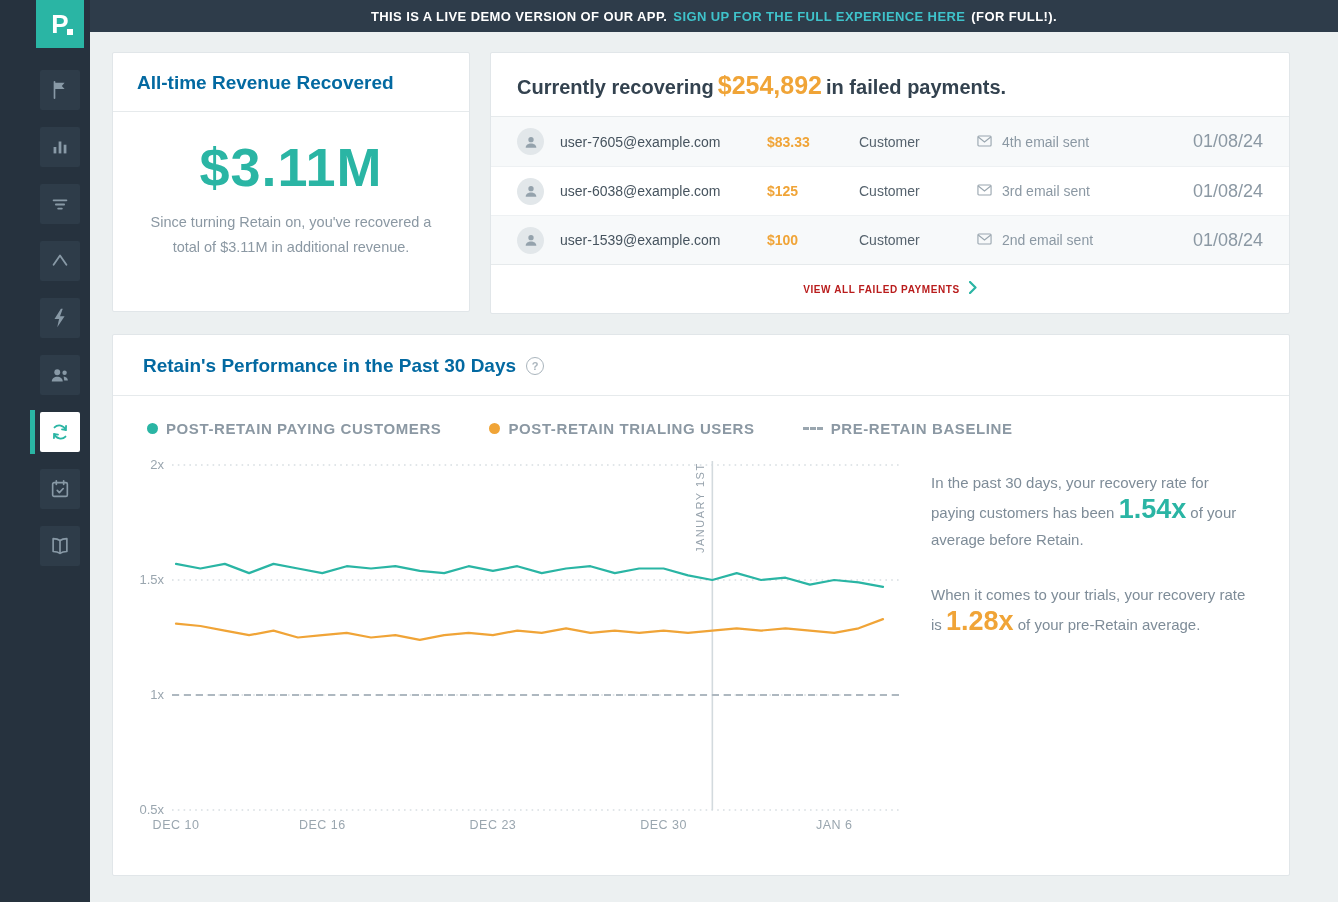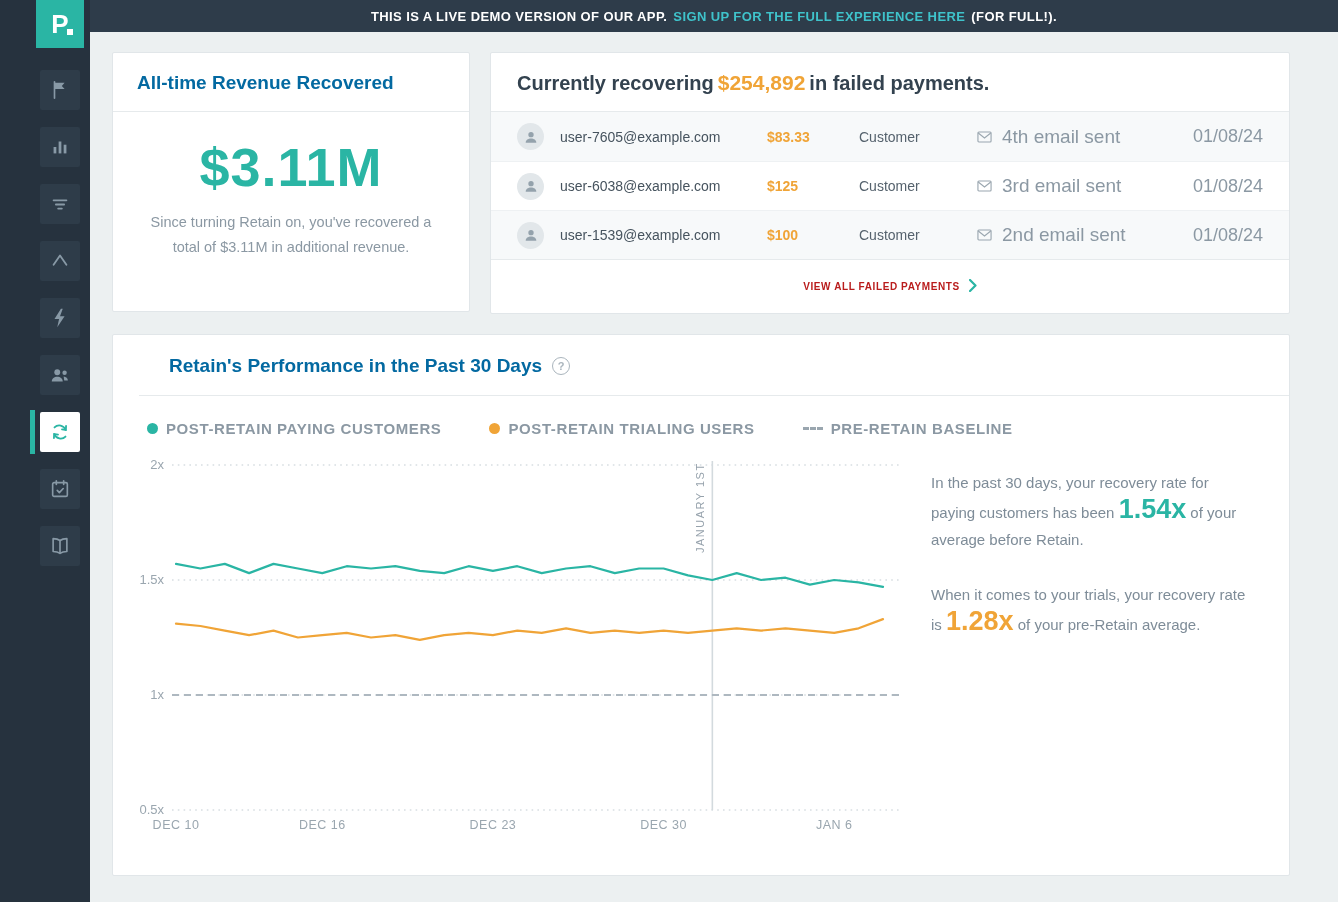--- a/index.html
+++ b/index.html
@@ -39,39 +39,39 @@
   .card-header { padding:19px 24px 17px; border-bottom:1px solid #e6eaec; }
   .card-title { font-size:19px; font-weight:bold; color:#0369a1; margin:0; }
   .revenue-body { text-align:center; padding:0 24px; }
   .big-amount { font-size:54px; font-weight:bold; color:#2ab5a4; margin-top:24px; letter-spacing:1px; }
   .revenue-desc { font-size:14.5px; color:#8b98a3; line-height:1.75; margin:12px auto 0; max-width:312px; }
 
   
   .recovering-card { flex:1; height:262px; display:flex; flex-direction:column; }
   .recovering-header { padding:18px 26px 16px; border-bottom:1px solid #e6eaec; }
   .recovering-title { margin:0; font-size:20px; font-weight:bold; color:#33424f; }
-  .recovering-amount { font-size:21px; color:#f0a437; margin:0 4px; }
+  .recovering-amount { font-size:25px; color:#f0a437; margin:0 4px; }
   .payment-rows { flex-shrink:0; }
   .payment-row { display:flex; align-items:center; height:49px; padding:0 26px; font-size:14px; cursor:pointer; }
   .payment-row.alt { background:#f7f9fa; }
   .payment-row + .payment-row { border-top:1px solid #eef1f3; }
   .pr-user { display:flex; align-items:center; width:250px; gap:16px; color:#46535e; }
   .avatar { width:27px; height:27px; border-radius:50%; background:#e2e7ea; display:flex;
             align-items:center; justify-content:center; flex-shrink:0; }
   .pr-amount { width:92px; color:#f0a437; font-weight:600; }
   .pr-type { width:118px; color:#55626d; }
-  .pr-status { flex:1; display:flex; align-items:center; gap:10px; color:#8b98a3; font-size:19px; }
+  .pr-status { flex:1; display:flex; align-items:center; gap:10px; color:#8b98a3; font-size:14px; }
   .pr-date { width:74px; text-align:right; color:#8b98a3; font-size:18px; }
   .card-footer { border-top:1px solid #e6eaec; flex:1; display:flex; align-items:center;
                  justify-content:center; gap:9px; cursor:pointer; }
   .footer-label { font-size:10px; font-weight:bold; letter-spacing:.6px; color:#b91c1c; }
 
   
   .perf-card { margin-top:20px; height:542px; }
-  .perf-header { display:flex; align-items:center; gap:10px; padding:20px 30px 18px; border-bottom:1px solid #e6eaec;margin-left:26px; }
+  .perf-header { display:flex; align-items:center; gap:10px; padding:20px 30px 18px; border-bottom:1px solid #e6eaec; }
   .help-icon { width:18px; height:18px; border:1.5px solid #aab5bd; border-radius:50%; color:#aab5bd;
                font-size:11px; font-weight:bold; display:flex; align-items:center; justify-content:center; cursor:pointer; }
   .legend { display:flex; gap:48px; padding:24px 0 4px 34px; }
   .legend-item { display:flex; align-items:center; gap:8px; font-size:15px; font-weight:bold;
                  letter-spacing:.6px; color:#8b98a3; cursor:pointer; }
   .swatch { width:11px; height:11px; border-radius:50%; }
   .swatch.dash { width:20px; height:0; border-radius:0; }
   .chart-wrap { display:flex; }
   #perf-chart { width:800px; height:400px; margin-left:8px; flex-shrink:0; }
   .summary { width:330px; padding:28px 0 0 10px; font-size:15px; color:#7e8c98; line-height:1.8; }

